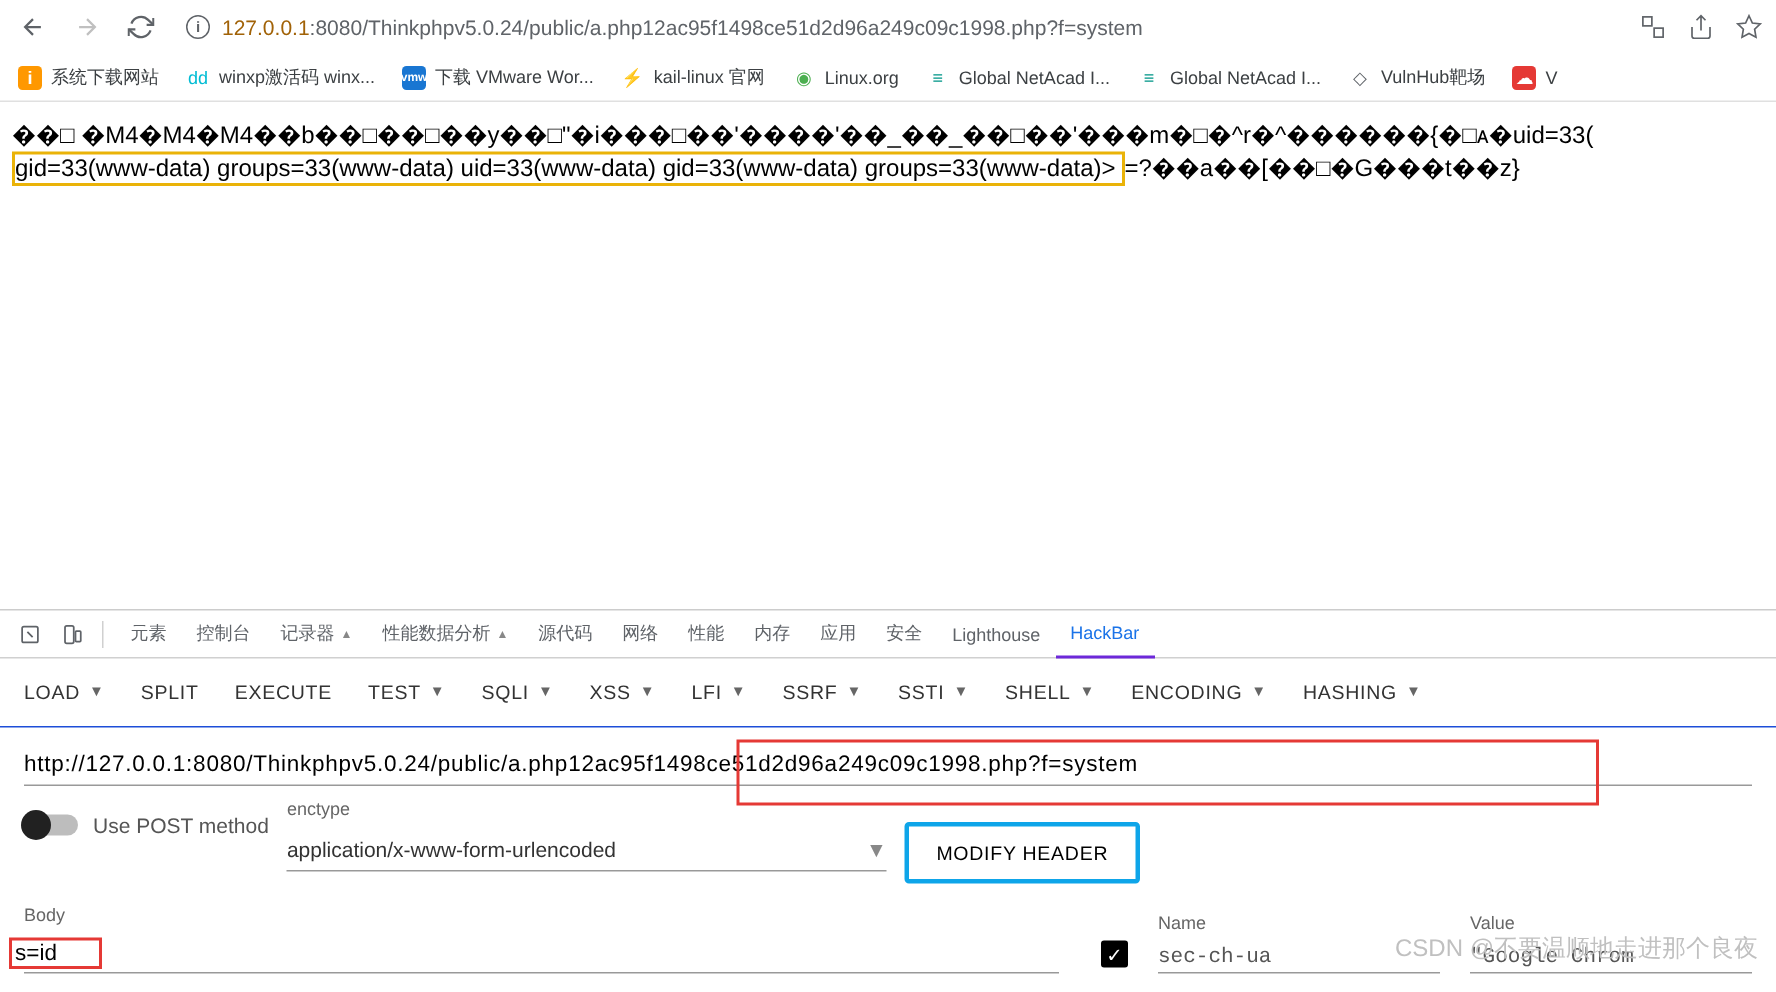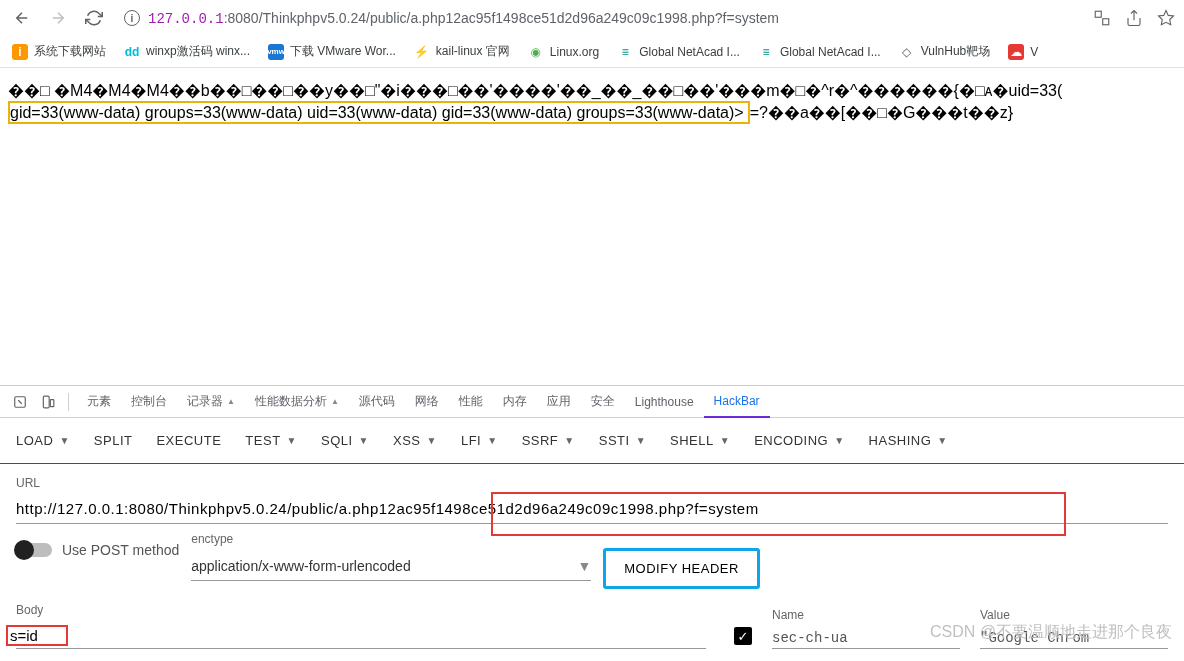--- a/index.html
+++ b/index.html
@@ -4,30 +4,30 @@
   <style>
     * { margin: 0; padding: 0; box-sizing: border-box; font-family: -apple-system, BlinkMacSystemFont, "Segoe UI", Arial, sans-serif; }
     body { background: #fff; width: 1184px; height: 661px; overflow: hidden; position: relative; }
     
     .browser-toolbar { height: 36px; display: flex; align-items: center; padding: 0 8px; gap: 8px; }
     .nav-btn { width: 28px; height: 28px; display: flex; align-items: center; justify-content: center; color: #5f6368; cursor: pointer; border-radius: 50%; }
     .nav-btn.disabled { color: #c0c0c0; }
     .url-bar { flex: 1; display: flex; align-items: center; gap: 8px; padding: 0 8px; }
     .url-info-icon { width: 16px; height: 16px; border: 1.5px solid #5f6368; border-radius: 50%; display: flex; align-items: center; justify-content: center; font-size: 10px; color: #5f6368; font-weight: bold; }
     .url-text { font-size: 14px; color: #202124; white-space: nowrap; }
-    .url-text .host { color: #a21caf; font-family: Liberation Mono, monospace; }
+    .url-text .host { color: #a16207; }
     .url-text .path { color: #5f6368; }
     .toolbar-right { display: flex; gap: 12px; align-items: center; color: #5f6368; }
     .toolbar-icon { width: 20px; height: 20px; display: flex; align-items: center; justify-content: center; }
     
     .bookmarks-bar { height: 32px; display: flex; align-items: center; padding: 0 12px; gap: 18px; border-bottom: 1px solid #e0e0e0; font-size: 12px; }
     .bookmark { display: flex; align-items: center; gap: 6px; color: #3c4043; cursor: pointer; white-space: nowrap; }
     .bm-icon { width: 16px; height: 16px; display: flex; align-items: center; justify-content: center; font-size: 12px; border-radius: 3px; }
     .bm-orange { background: #ff9800; color: #fff; font-weight: bold; }
-    .bm-cyan { color: #00bcd4; font-weight: bold; }
+    .bm-cyan { color: #00bcd4; font-weight: normal; }
     .bm-blue { background: #1976d2; color: #fff; font-size: 8px; font-weight: bold; }
     .bm-red { background: #e53935; color: #fff; }
     .bm-green { color: #4caf50; }
     .bm-teal { color: #009688; }
     .bm-globe { color: #5f6368; }
     
     .page-content { padding: 12px 8px; font-family: 'Times New Roman', serif; font-size: 16px; color: #000; line-height: 1.4; word-break: break-all; }
     .red-box-1 { border: 2px solid #eab308; display: inline; padding: 1px 4px 1px 0; }
     
     .devtools { position: absolute; bottom: 0; left: 0; right: 0; background: #fff; border-top: 1px solid #ccc; }
@@ -196,21 +196,20 @@
       <div class="hb-btn">XSS <span class="hb-caret">▼</span></div>
       <div class="hb-btn">LFI <span class="hb-caret">▼</span></div>
       <div class="hb-btn">SSRF <span class="hb-caret">▼</span></div>
       <div class="hb-btn">SSTI <span class="hb-caret">▼</span></div>
       <div class="hb-btn">SHELL <span class="hb-caret">▼</span></div>
       <div class="hb-btn">ENCODING <span class="hb-caret">▼</span></div>
       <div class="hb-btn">HASHING <span class="hb-caret">▼</span></div>
     </div>
 
   <div class="hackbar-body">
-    <div class="hb-label">URL</div>
     <div class="hb-url">
       <span>http://127.0.0.1:8080/Thinkphpv5.0.24/public/a.php12ac95f1498ce51d2d96a249c09c1998.php?f=system</span>
       <div class="url-redbox"></div>
     </div>
 
     <div class="hb-row">
       <div class="hb-col">
         <div class="toggle-row">
           <div class="toggle"></div>
           <span style="font-size:14px;color:#555;">Use POST method</span>

